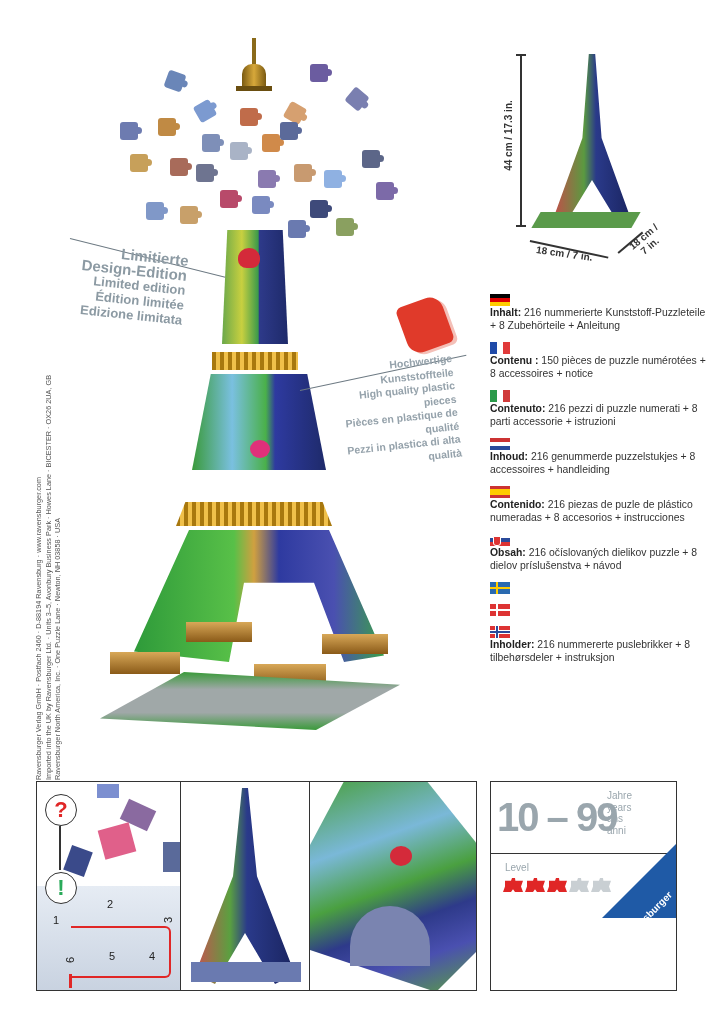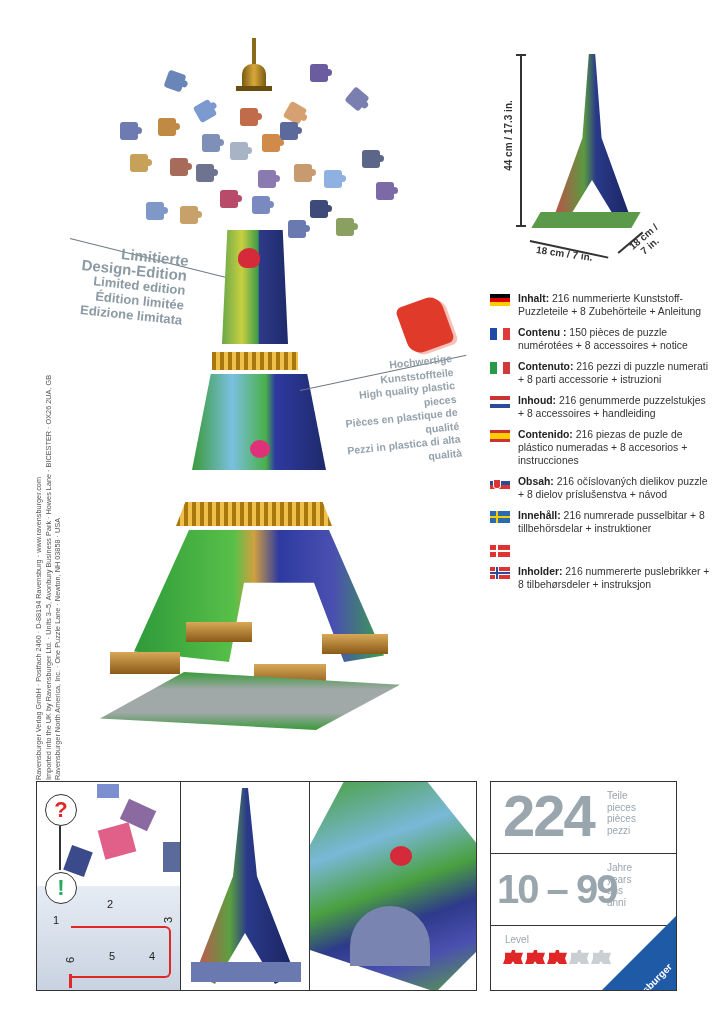--- a/index.html
+++ b/index.html
@@ -10,21 +10,21 @@
   .piece::after{content:"";position:absolute;width:7px;height:7px;border-radius:50%;background:inherit;right:-4px;top:5px;}
   
   .imprint{position:absolute;left:34px;top:780px;transform-origin:left top;transform:rotate(-90deg);font-size:7.3px;line-height:9.6px;color:#555;white-space:nowrap;}
   
   .caption1{position:absolute;left:64px;top:240px;transform:rotate(6deg);transform-origin:left top;color:#8c9aa3;font-weight:bold;text-align:right;width:126px;font-size:13px;line-height:15px;}
   .caption1 .big{font-size:15px;}
   .caption2{position:absolute;left:337px;top:364px;transform:rotate(-6deg);transform-origin:left top;color:#95a2ab;font-weight:bold;text-align:right;width:115px;font-size:10.5px;line-height:13.5px;}
   .leader{position:absolute;height:1px;background:#6d7a83;transform-origin:left center;}
   
   .contents{position:absolute;left:490px;top:292px;width:220px;}
-  .item{display:flex;margin-bottom:8px;}
+  .item{display:flex;margin-bottom:8px;flex-direction:column;}
   .flag{width:20px;height:12px;margin-right:8px;margin-top:2px;flex:none;position:relative;overflow:hidden;}
   .itxt{font-size:10.4px;line-height:13px;color:#333;}
   .itxt b{color:#222;}
   
   .infobox{position:absolute;left:490px;top:781px;width:187px;height:210px;border:1.5px solid #333;box-sizing:border-box;background:#fff;overflow:hidden;}
   .infobox .row{position:relative;border-bottom:1.5px solid #333;box-sizing:border-box;}
   .bignum{position:absolute;font-weight:bold;color:#9aa6ad;letter-spacing:-2px;}
   .units{position:absolute;font-size:10px;line-height:11.5px;color:#9aa6ad;}
   .ravenbadge{position:absolute;right:-1px;bottom:-1px;width:0;height:0;border-left:75px solid transparent;border-bottom:75px solid #1f5aa6;}
   .ravenlabel{position:absolute;right:2px;bottom:20px;color:#fff;font-weight:bold;font-size:10px;transform:rotate(-45deg);transform-origin:right bottom;white-space:nowrap;}
@@ -158,21 +158,20 @@
     <div class="flag" style="background:linear-gradient(180deg,#fff 33%,#2a4a9a 33%,#2a4a9a 66%,#d33 66%);">
       <div style="position:absolute;left:3px;top:2px;width:6px;height:8px;background:#d33;border:1px solid #fff;border-radius:0 0 3px 3px;"></div>
     </div>
     <div class="itxt"><b>Obsah:</b><span> 216 očíslovaných dielikov puzzle + 8 dielov príslušenstva + návod</span></div>
   </div>
   <div class="item">
     <div class="flag" style="background:#2a6ab0;">
       <div style="position:absolute;left:0;top:5px;width:20px;height:2px;background:#fc0;"></div>
       <div style="position:absolute;left:6px;top:0;width:2px;height:12px;background:#fc0;"></div>
     </div>
-    <div class="itxt"><b>Innehåll:</b><span> 216 numrerade pusselbitar + 8 tillbehörsdelar + instruktioner</span></div>
   </div>
   <div class="item">
     <div class="flag" style="background:#d33;">
       <div style="position:absolute;left:0;top:5px;width:20px;height:2px;background:#fff;"></div>
       <div style="position:absolute;left:6px;top:0;width:2px;height:12px;background:#fff;"></div>
     </div>
   </div>
   <div class="item">
     <div class="flag" style="background:#d33;">
       <div style="position:absolute;left:0;top:4px;width:20px;height:4px;background:#fff;"></div>
@@ -210,29 +209,20 @@
 </div>
 
 <div class="panel" style="left:309px;width:168px;">
   <div class="abs" style="left:0;top:0;width:168px;height:210px;background:linear-gradient(160deg,#4aa040 0%,#7ab8d8 30%,#4aa040 50%,#2e3a8a 65%,#4a50b0 80%,#5aa040 100%);clip-path:polygon(20% 0,70% 0,100% 30%,100% 80%,75% 100%,0 80%,0 30%);"></div>
   <div class="abs" style="left:40px;top:124px;width:80px;height:60px;background:#7a84b0;border-radius:40px 40px 0 0;"></div>
   <div class="abs" style="left:80px;top:64px;width:22px;height:20px;background:#d42a3a;border-radius:50%;"></div>
 </div>
 
 <div class="infobox">
   <div class="row" style="height:72px;">
-    <div class="bignum" style="left:12px;top:2px;font-size:58px;line-height:64px;">224</div>
-    <div class="units" style="left:116px;top:8px;">
-      <div>Teile</div>
-      <div>pieces</div>
-      <div>pièces</div>
-      <div>pezzi</div>
-    </div>
-  </div>
-  <div class="row" style="height:72px;">
     <div class="bignum" style="left:6px;top:10px;font-size:40px;line-height:50px;">10 – 99</div>
     <div class="units" style="left:116px;top:8px;">
       <div>Jahre</div>
       <div>years</div>
       <div>ans</div>
       <div>anni</div>
     </div>
   </div>
   <div class="row" style="height:63px;border-bottom:none;">
     <div class="abs" style="left:14px;top:8px;font-size:10px;color:#9aa6ad;">Level</div>

